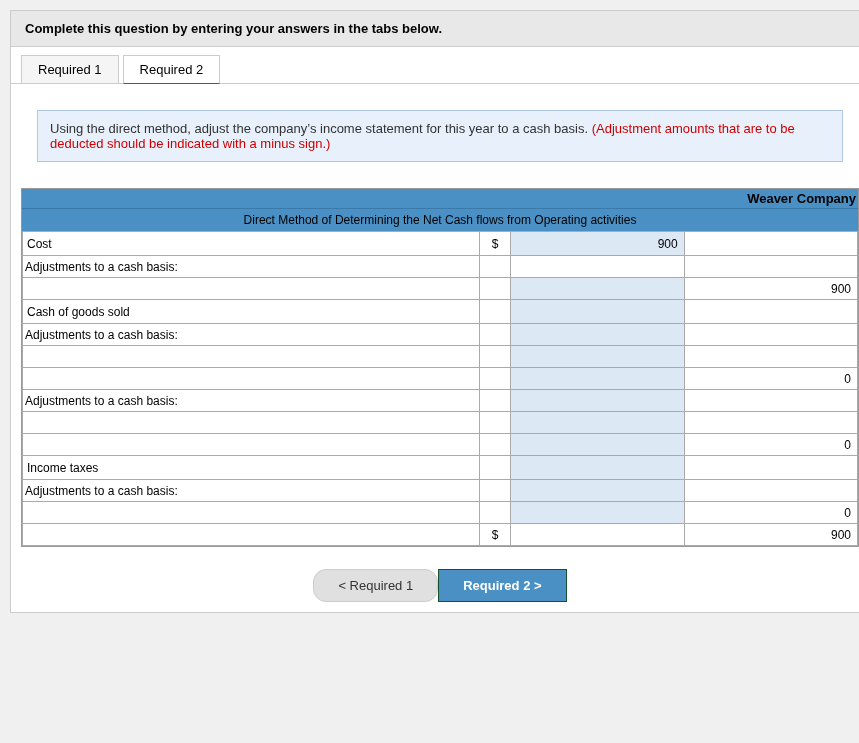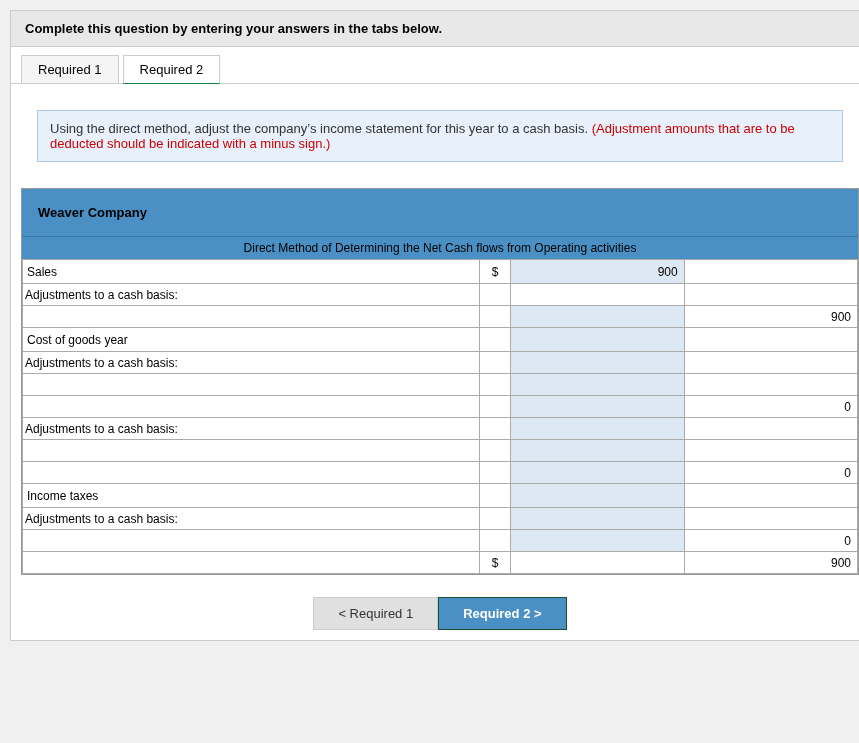--- a/index.html
+++ b/index.html
@@ -51,23 +51,23 @@
       color: #333;
     }
     .info-box .red-text {
       color: #c00;
     }
     .table-container {
       margin: 0 10px 10px 10px;
       border: 1px solid #999;
     }
     .table-title {
-      text-align: left;
+      text-align: right;
       font-weight: bold;
-      padding: 16px;
+      padding: 2px;
       background: #4a90c4;
       color: #000;
       font-size: 13px;
     }
     .table-subtitle {
       text-align: center;
       font-weight: normal;
       padding: 4px;
       background: #4a90c4;
       color: #000;
@@ -131,20 +131,21 @@
     }
     .nav-btn {
       padding: 8px 24px;
       font-size: 13px;
       border: 1px solid #ccc;
       cursor: pointer;
     }
     .nav-btn.prev {
       background: #e0e0e0;
       color: #333;
+      border-radius: 13px;
     }
     .nav-btn.next {
       background: #4a90c4;
       color: #fff;
       font-weight: bold;
       border: 1px solid #14532d;
     }
   </style>
 </head>
 <body>
@@ -170,21 +171,21 @@
   </div>
 
   <div class="table-container">
     <div class="table-title">Weaver Company</div>
     <div class="table-subtitle">Direct Method of Determining the Net Cash flows from Operating activities</div>
 
     <table class="data-table">
       <tbody>
 
         <tr>
-          <td class="label-cell">Sales</td>
+          <td class="label-cell">Cost</td>
           <td class="symbol-cell">$</td>
           <td class="input-cell input-cell-blue">
             <input type="text" value="900" style="">
           </td>
           <td class="result-cell"></td>
         </tr>
         <tr class="blank-row">
           <td class="label-cell indented">Adjustments to a cash basis:</td>
           <td class="symbol-cell"></td>
           <td class="input-cell">
@@ -195,21 +196,21 @@
         <tr class="blank-row">
           <td class="label-cell"></td>
           <td class="symbol-cell"></td>
           <td class="input-cell input-cell-blue">
             <input type="text" value="" style="">
           </td>
           <td class="result-cell">900</td>
         </tr>
 
         <tr>
-          <td class="label-cell">Cost of goods year</td>
+          <td class="label-cell">Cash of goods sold</td>
           <td class="symbol-cell"></td>
           <td class="input-cell input-cell-blue">
             <input type="text" value="" style="">
           </td>
           <td class="result-cell"></td>
         </tr>
         <tr class="blank-row">
           <td class="label-cell indented">Adjustments to a cash basis:</td>
           <td class="symbol-cell"></td>
           <td class="input-cell input-cell-blue">

